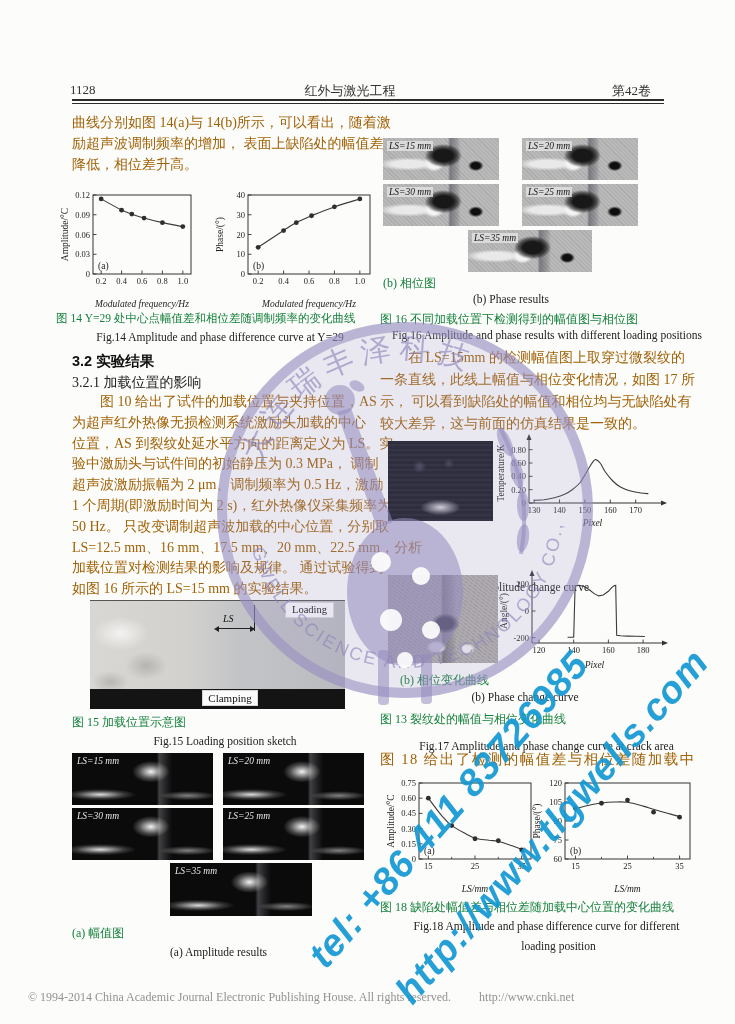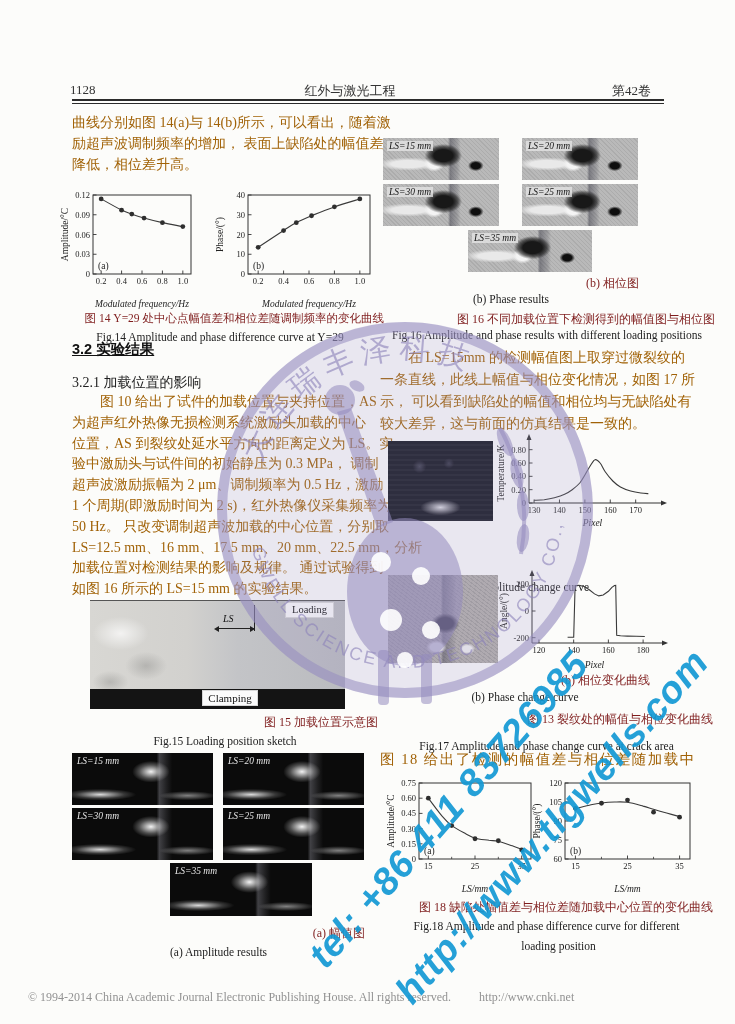--- a/index.html
+++ b/index.html
@@ -7,21 +7,21 @@
         font-family:"Liberation Serif","DejaVu Serif",serif;color:#222;}
   .abs{position:absolute;}
   
   .hdr{font-size:13px;color:#333;}
   .rule{background:#2b2b2b;}
   
   .para{font-size:14px;line-height:20.8px;text-align:justify;color:#a16207;}
   .para div{white-space:nowrap;}
   .h-bold{font-family:"Liberation Sans","DejaVu Sans",sans-serif;font-weight:bold;font-size:14.5px;color:#111;}
   .h-kai{font-size:14px;color:#1e1e1e;}
-  .cap{font-size:12px;text-align:right;color:#7f1d1d;}
+  .cap{font-size:12px;text-align:left;color:#15803d;}
   .cap-en{font-size:11.5px;text-align:center;color:#222;}
   
   #fig15{width:255px;height:108px;background:
       radial-gradient(ellipse 40px 24px at 12% 30%, rgba(255,255,255,.7), transparent 70%),
       radial-gradient(ellipse 30px 20px at 22% 60%, rgba(120,120,118,.35), transparent 70%),
       radial-gradient(ellipse 26px 16px at 8% 75%, rgba(110,110,108,.3), transparent 70%),
       linear-gradient(90deg,#d8d7d3 0%,#d2d1ce 38%,#c3c4c7 58%,#babbbf 100%);
       border-top:1px solid #555;}
   #fig15 .strip{position:absolute;left:0;bottom:0;width:100%;height:20px;background:#141414;}
   .chip{position:absolute;background:#fbfbfb;color:#111;text-align:center;border:1px solid #d8d8d8;}
@@ -153,21 +153,21 @@
         <circle cx="75.58333333333334" cy="43.55" r="2.4" fill="#2e2e2e"></circle>
         <circle cx="88.29166666666666" cy="35.65" r="2.4" fill="#2e2e2e"></circle>
         <circle cx="103.54166666666666" cy="28.737499999999997" r="2.4" fill="#2e2e2e"></circle>
         <circle cx="126.41666666666667" cy="19.85000000000001" r="2.4" fill="#2e2e2e"></circle>
         <circle cx="151.83333333333331" cy="11.950000000000003" r="2.4" fill="#2e2e2e"></circle>
       </svg>
     </div>
   <div class="abs cap" style="left:56px;top:311px;width:328px;font-size:11.5px;">图 14 Y=29 处中心点幅值差和相位差随调制频率的变化曲线</div>
   <div class="abs cap-en" style="left:56px;top:331px;width:328px;">Fig.14 Amplitude and phase difference curve at Y=29</div>
 
-  <div class="abs h-bold" style="left:72px;top:340px;text-decoration:underline;">3.2  实验结果</div>
+  <div class="abs h-bold" style="left:72px;top:352px;">3.2  实验结果</div>
   <div class="abs h-kai" style="left:72px;top:374px;">3.2.1  加载位置的影响</div>
 
   <div class="abs para" style="left:72px;top:392px;width:306px;">
     <div>　　图 10 给出了试件的加载位置与夹持位置，AS</div>
     <div>为超声红外热像无损检测系统激励头加载的中心</div>
     <div>位置，AS 到裂纹处延水平方向的距离定义为 LS。实</div>
     <div>验中激励头与试件间的初始静压为 0.3 MPa， 调制</div>
     <div>超声波激励振幅为 2 μm、调制频率为 0.5 Hz，激励</div>
     <div>1 个周期(即激励时间为 2 s)，红外热像仪采集频率为</div>
     <div>50 Hz。 只改变调制超声波加载的中心位置，分别取</div>

